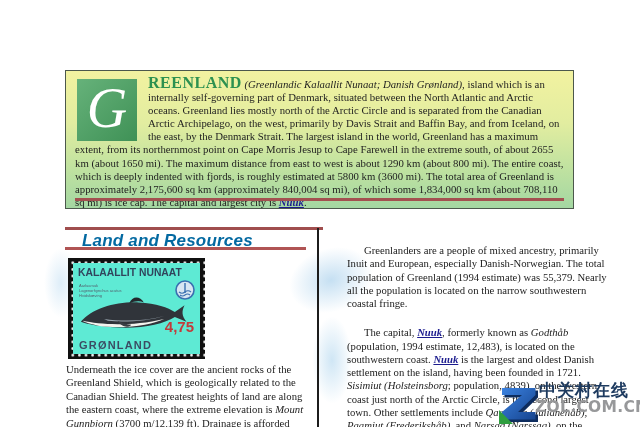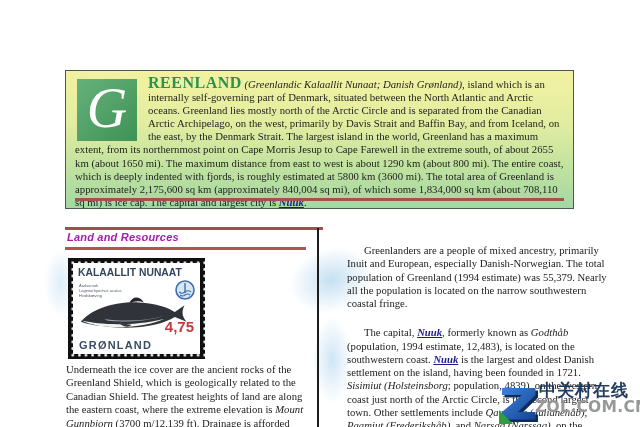--- a/index.html
+++ b/index.html
@@ -27,33 +27,33 @@
            color:#fff;font-family:"Liberation Serif",serif;font-style:italic;
            font-size:56px;line-height:58px;text-align:center;}
   .intro-title{font-size:16px;font-weight:bold;color:#2d9150;letter-spacing:.5px;
                font-family:"Liberation Serif",serif;}
   .bi{font-weight:normal;font-style:italic;}
   .lnk{color:#1b1b8e;font-weight:bold;font-style:italic;text-decoration:underline;cursor:pointer;}
 
   
   .left-col{position:absolute;left:65px;top:227px;width:255px;height:200px;}
   .sec-rule-top{position:absolute;left:0;top:0;width:258px;height:2.6px;background:#a04e4e;}
-  .sec-heading{position:absolute;left:2px;top:4px;font-family:"Liberation Sans",sans-serif;
-               font-weight:bold;font-style:italic;font-size:11px;color:#a21caf;letter-spacing:.2px;}
+  .sec-heading{position:absolute;left:17px;top:4px;font-family:"Liberation Sans",sans-serif;
+               font-weight:bold;font-style:italic;font-size:17px;color:#0369a1;letter-spacing:.2px;}
   .sec-rule-under{position:absolute;left:0;top:20px;width:241px;height:2.6px;background:#b05454;}
   .body-txt{font-size:10.7px;line-height:13.4px;color:#222;}
   .side-para{position:absolute;left:150px;top:30px;width:102px;}
   .below-para{position:absolute;left:1px;top:136px;width:251px;}
 
   
   .stamp{position:absolute;left:3px;top:31px;width:137px;height:101px;background:#101010;}
   .stamp:after{content:"";position:absolute;inset:0;
       background-image:radial-gradient(circle,rgba(250,250,250,.95) 1.1px,rgba(250,250,250,0) 1.6px);
       background-size:6.6px 6.6px;background-position:1.5px 1.5px;}
-  .stamp-inner{position:absolute;inset:5px;background:#ffffff;z-index:1;}
+  .stamp-inner{position:absolute;inset:5px;background:#5eead4;z-index:1;}
   .stamp-country{position:absolute;left:5px;top:3px;font-family:"Liberation Sans",sans-serif;
       font-weight:bold;font-size:11.5px;color:#31445c;white-space:nowrap;
       transform:scaleX(.9);transform-origin:left;}
   .stamp-species{position:absolute;left:6px;top:20px;font-family:"Liberation Sans",sans-serif;
       font-size:4px;line-height:5px;color:#53636f;}
   .stamp-emblem{position:absolute;right:5px;top:16px;}
   .stamp-dolphin{position:absolute;left:2px;top:29px;}
   .stamp-territory{position:absolute;left:6px;bottom:3px;font-family:"Liberation Sans",sans-serif;
       font-weight:bold;font-size:11px;color:#3b4c63;letter-spacing:1.2px;}
   .stamp-value{position:absolute;right:6px;bottom:19px;font-family:"Liberation Sans",sans-serif;

